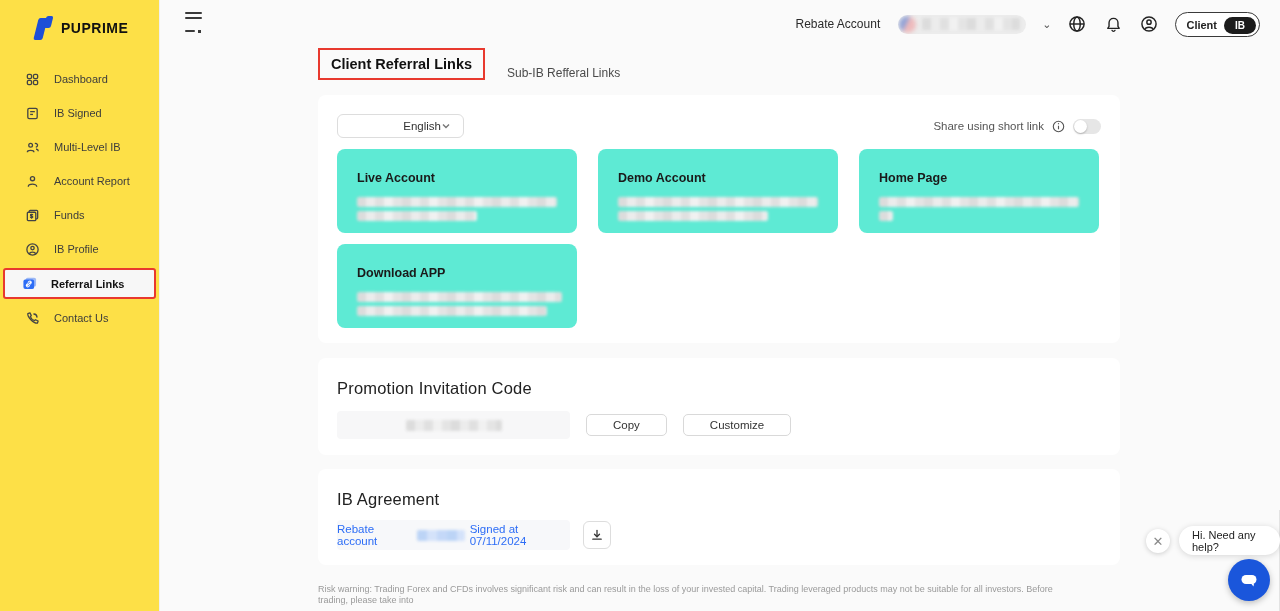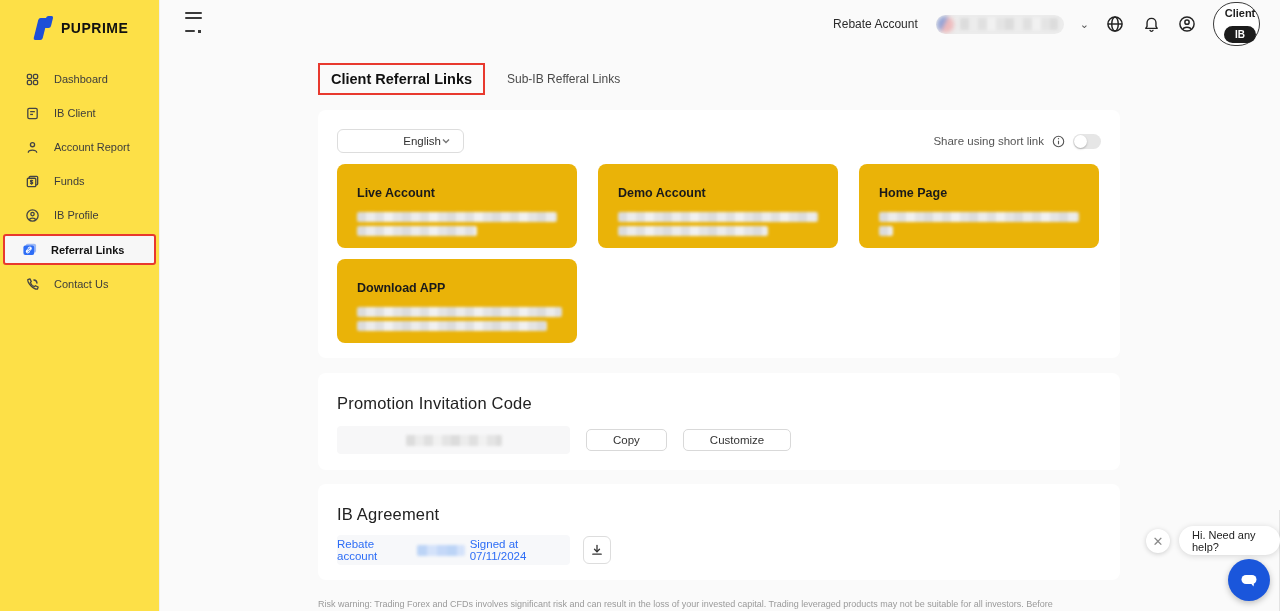--- a/index.html
+++ b/index.html
@@ -58,29 +58,29 @@
     width:128px; height:19px; border-radius:10px; overflow:hidden;
     display:flex; align-items:center; background:#ececec; margin-left:2px;
   }
   .account-pill .flag { width:17px; height:17px; border-radius:50%; margin-left:1px;
     background:linear-gradient(115deg,#93a3d6 45%,#eebabc 45%); filter:blur(2px); flex:0 0 auto; }
   .account-pill .acct-redact { flex:1; height:12px; margin:0 6px; }
   .chev { color:#555; font-size:11px; }
   .icon-btn { width:20px; height:20px; display:flex; align-items:center; justify-content:center; cursor:pointer; }
   .role-switch {
     display:flex; align-items:center; border:1.4px solid #3a3a3a; border-radius:999px;
-    background:#fff; padding:4px 3px 2px 10px; gap:7px; cursor:pointer;flex-direction:column;
+    background:#fff; padding:4px 3px 2px 10px; gap:7px; cursor:pointer;
   }
   .role-client { font-size:11px; font-weight:600; color:#222; }
   .role-ib { background:#1c1c1c; color:#fff; font-size:10px; font-weight:700;
     border-radius:999px; padding:3px 11px; }
 
   
   .content { position:absolute; left:318px; top:48px; width:802px; }
-  .tabs { display:flex; align-items:center; gap:22px; margin-top:15px; }
+  .tabs { display:flex; align-items:flex-end; gap:22px; }
   .tab-active {
     font-size:14.5px; font-weight:700; color:#111;
     border:2px solid #e8392e; padding:6px 11px; cursor:pointer;
   }
   .tab-inactive { font-size:12px; color:#4a4a4a; cursor:pointer; }
 
   .card { background:#fff; border-radius:8px; }
   .card1 { margin-top:15px; height:248px; padding:19px; }
   .card1-top { display:flex; align-items:center; justify-content:space-between; }
   .lang-select {
@@ -88,21 +88,21 @@
     display:flex; align-items:center; justify-content:flex-end;
     padding:0 12px 0 15px; font-size:11.5px; color:#333; cursor:pointer;
   }
   .share-row { display:flex; align-items:center; gap:8px; }
   .share-label { font-size:11.5px; color:#555; }
   .toggle { width:28px; height:15px; border-radius:8px; background:#e6e6e6; position:relative; cursor:pointer; }
   .toggle .knob { position:absolute; left:1px; top:1px; width:13px; height:13px; border-radius:50%;
     background:#fff; box-shadow:0 1px 2px rgba(0,0,0,.25); }
 
   .link-grid { display:grid; grid-template-columns:240px 240px 240px; gap:11px 21px; margin-top:11px; }
-  .link-card { background:#eab308; border-radius:8px; height:84px; padding:22px 20px 0 20px; }
+  .link-card { background:#5eead4; border-radius:8px; height:84px; padding:22px 20px 0 20px; }
   .link-title { font-size:12.5px; font-weight:700; color:#1a1a1a; margin-bottom:12px; }
   .link-card .redact { margin-bottom:4px; }
 
   .card2 { margin-top:15px; height:97px; padding:21px 19px; }
   .section-title { font-size:16.5px; font-weight:500; color:#222; letter-spacing:.2px; }
   .promo-row { display:flex; align-items:center; margin-top:13px; gap:16px; }
   .code-box { width:233px; height:28px; background:#f7f7f8; border-radius:4px;
     display:flex; align-items:center; justify-content:center; }
   .code-box .redact { width:96px; height:11px; }
   .btn {
@@ -162,21 +162,30 @@
           <rect x="9" y="9" width="4.5" height="4.5" rx="1.5"></rect>
         </svg>
       <span>Dashboard</span>
     </div>
     <div class="nav-item">
       <svg width="15" height="15" viewBox="0 0 16 16" fill="none" stroke="#444" stroke-width="1.4">
           <rect x="3" y="2.5" width="10" height="11" rx="1.5"></rect>
           <line x1="5.5" y1="6" x2="10.5" y2="6"></line>
           <line x1="5.5" y1="9" x2="8.5" y2="9"></line>
         </svg>
-      <span>IB Client</span>
+      <span>IB Signed</span>
+    </div>
+    <div class="nav-item">
+      <svg width="15" height="15" viewBox="0 0 16 16" fill="none" stroke="#444" stroke-width="1.4">
+          <circle cx="6" cy="5.5" r="2"></circle>
+          <path d="M2.5 13c0-2.5 7-2.5 7 0"></path>
+          <path d="M10.5 3.8a2 2 0 1 1 1 3.8"></path>
+          <path d="M11.8 9.6c1.6.3 2.4 1.2 2.4 2.4"></path>
+        </svg>
+      <span>Multi-Level IB</span>
     </div>
     <div class="nav-item">
       <svg width="15" height="15" viewBox="0 0 16 16" fill="none" stroke="#444" stroke-width="1.4">
           <circle cx="8" cy="5" r="2.2"></circle>
           <path d="M3.5 13.5c0-3.5 9-3.5 9 0"></path>
         </svg>
       <span>Account Report</span>
     </div>
     <div class="nav-item">
       <svg width="15" height="15" viewBox="0 0 16 16" fill="none" stroke="#444" stroke-width="1.4">

